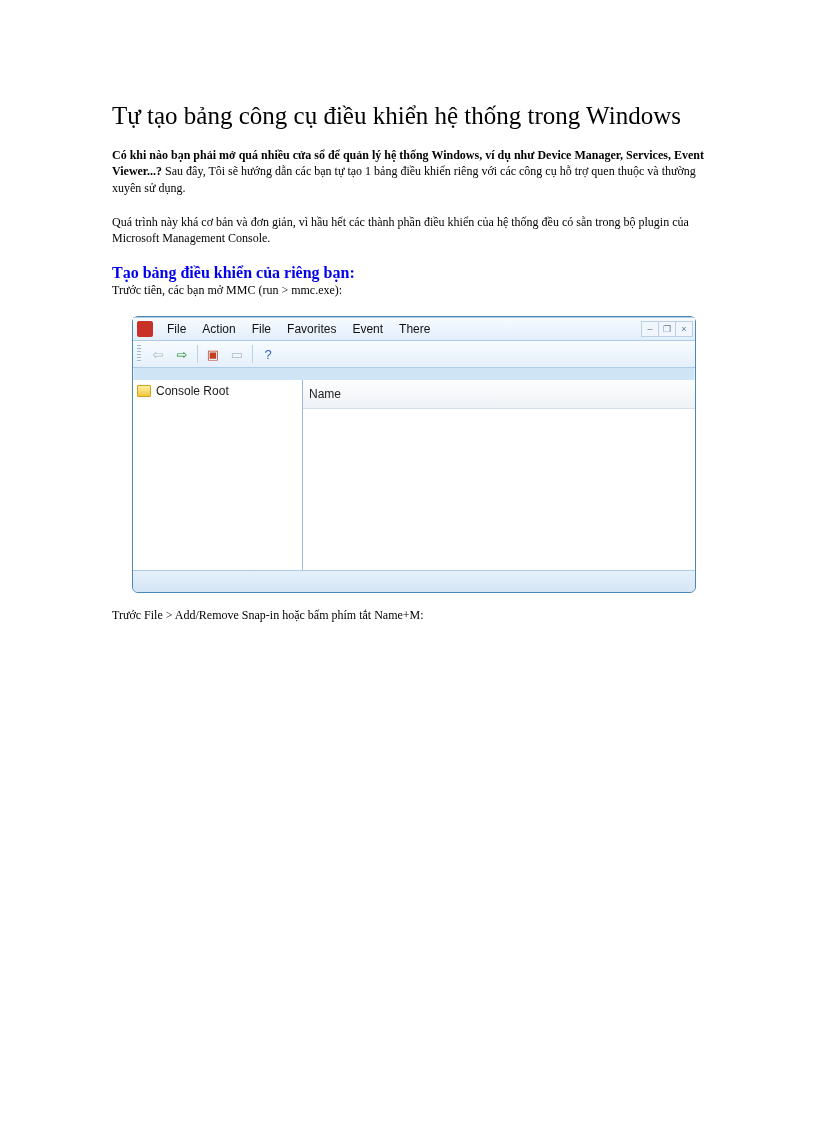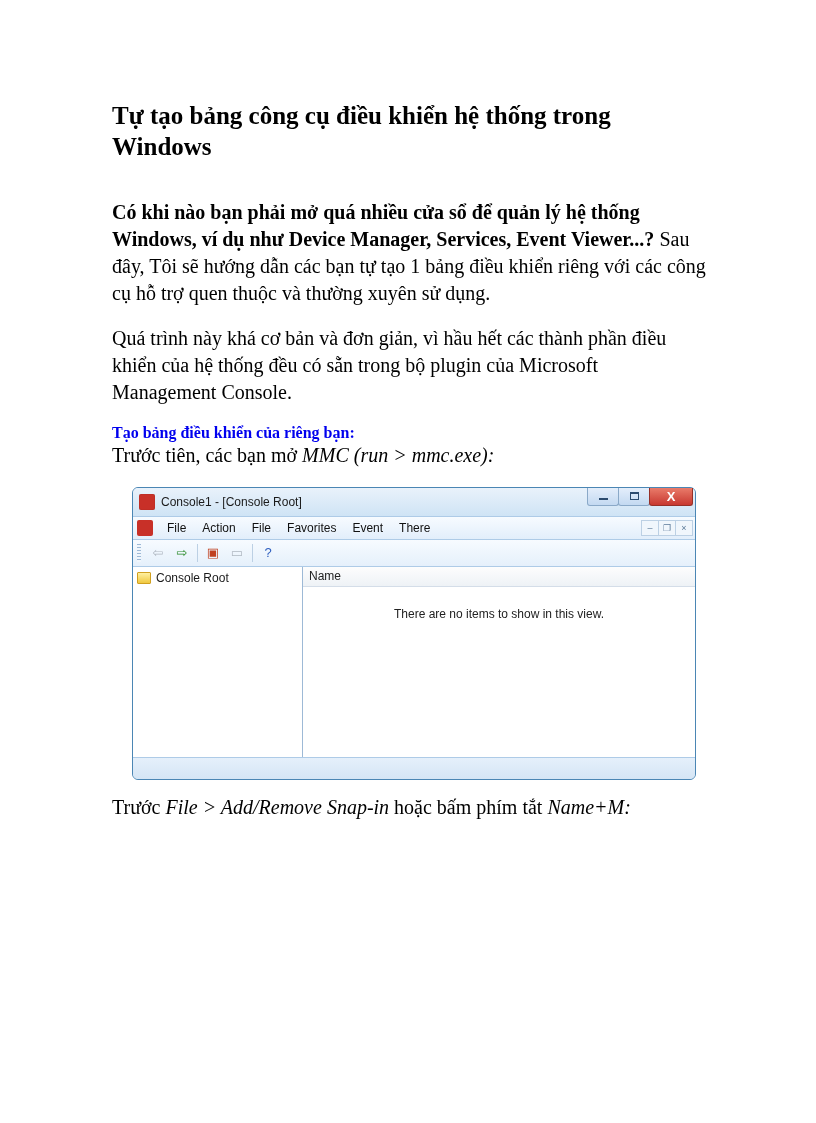--- a/index.html
+++ b/index.html
@@ -6,36 +6,36 @@
   body {
     width: 816px;
     height: 1123px;
     background: #fff;
     font-family: "Times New Roman", Times, serif;
     color: #000;
     padding: 100px 110px 0 112px;
   }
   h1 {
     font-size: 25px;
-    font-weight: bold;
+    font-weight: normal;
     line-height: 1.25;
-    margin-bottom: 36px;
+    margin-bottom: 16px;
   }
   .para {
-    font-size: 20px;
+    font-size: 12px;
     line-height: 1.35;
     margin-bottom: 18px;
   }
   .para b { font-weight: bold; }
   .section-head {
     font-size: 16px;
     font-weight: bold;
     color: #0000ee;
   }
-  .para .italic { font-style: italic; }
+  .para .italic { }
   
   .mmc-wrap {
     margin: 6px 0 14px 20px;
     width: 564px;
   }
   .mmc-window {
     width: 564px;
     border: 1px solid #4b86b4;
     border-radius: 6px;
     background: #cfe4f5;
@@ -151,20 +151,21 @@
   .arrow-r::before { content:"⇨"; }
   .t-green { color:#2a8a2a; }
   .t-red { color:#c04020; }
   .t-blue { color:#3060c0; }
   .t-sep { width:1px; height:18px; background:#bcd0e4; margin:0 2px; }
   
   .mmc-body {
     display: flex;
     height: 190px;
     background: #fff;
+    margin-top: 12px;
   }
   .tree-pane {
     width: 170px;
     border-right: 1px solid #9db9d6;
     background:#fff;
     padding: 2px 4px;
   }
   .tree-item {
     display:flex;align-items:center;
     height: 18px;
@@ -177,21 +178,21 @@
     border-radius: 1px;
     margin-right: 5px;
   }
   .list-pane {
     flex: 1;
     background:#fff;
     display:flex;
     flex-direction:column;
   }
   .list-header {
-    height: 20px;
+    height: 29px;
     background: linear-gradient(#fdfdfd,#eef2f6);
     border-bottom: 1px solid #d4dde8;
     display:flex;align-items:center;
     padding-left: 6px;
     font-size: 12px;
     color:#222;
   }
   .list-empty {
     flex:1;
     display:flex;
@@ -221,33 +222,20 @@
 
 <p class="section-head">Tạo bảng điều khiển của riêng bạn:</p>
 
 <p class="para">
   <span>Trước tiên, các bạn mở </span><span class="italic">MMC (run &gt; mmc.exe):</span>
 </p>
 
 <div class="mmc-wrap">
   <div class="mmc-window">
 
-    <div class="titlebar">
-      <span class="title-icon"></span>
-      <span>Console1 - [Console Root]</span>
-      <div class="tb-controls">
-        <div class="tb-btn">
-            <span class="min-line"></span>
-          </div>
-        <div class="tb-btn">
-            <span class="max-box"></span>
-          </div>
-        <div class="tb-btn close">X</div>
-      </div>
-    </div>
 
     <div class="menubar">
       <span class="menu-icon"></span>
       <span class="menu-item">File</span>
       <span class="menu-item">Action</span>
       <span class="menu-item">File</span>
       <span class="menu-item">Favorites</span>
       <span class="menu-item">Event</span>
       <span class="menu-item">There</span>
       <div class="mdi-controls">
@@ -270,21 +258,20 @@
 
     <div class="mmc-body">
       <div class="tree-pane">
         <div class="tree-item">
           <span class="folder-icon"></span>
           <span>Console Root</span>
         </div>
       </div>
       <div class="list-pane">
         <div class="list-header">Name</div>
-        <div class="list-empty">There are no items to show in this view.</div>
       </div>
     </div>
     <div class="statusbar"></div>
   </div>
 </div>
 
 <p class="para">
   <span>Trước </span><span class="italic">File &gt; Add/Remove Snap-in</span><span> hoặc bấm phím tắt </span><span class="italic">Name+M:</span>
 </p>
 

